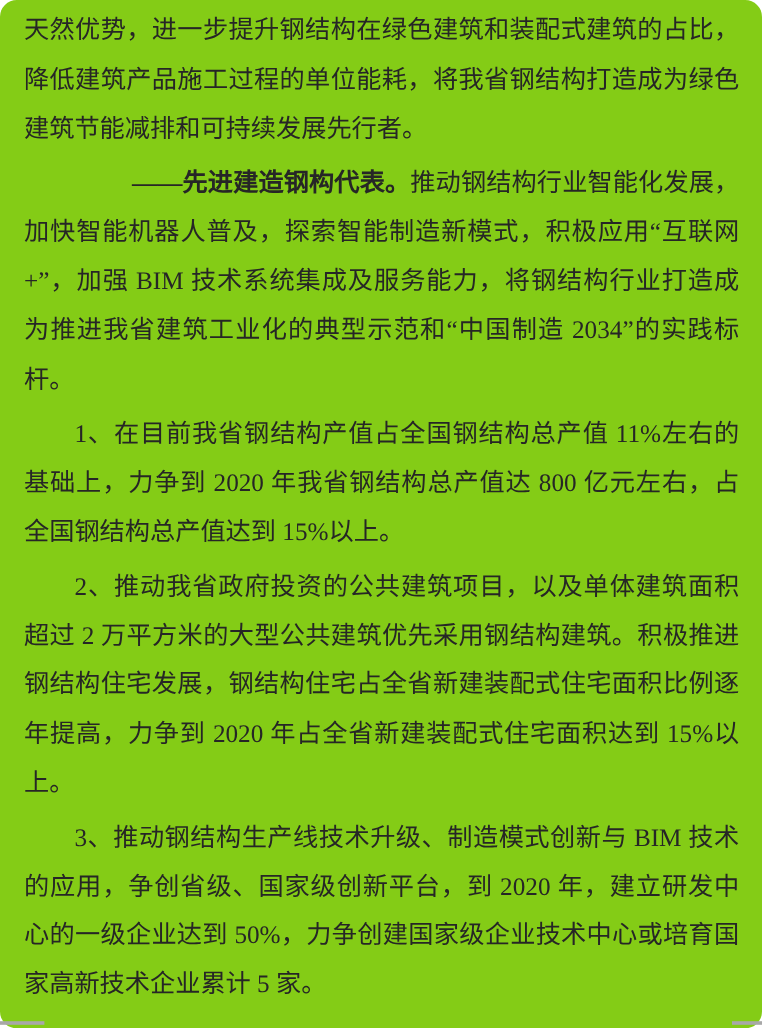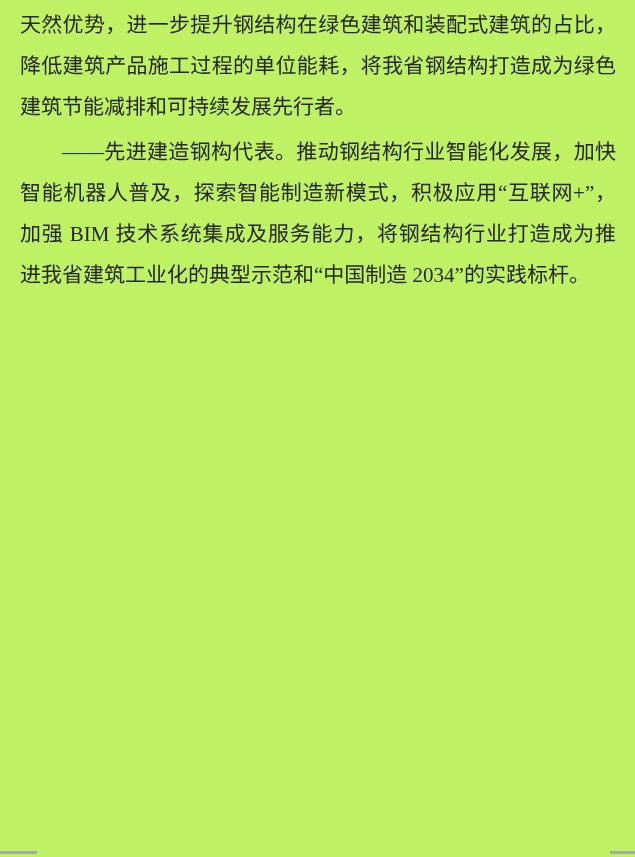--- a/index.html
+++ b/index.html
@@ -12,39 +12,41 @@
     height: 857px;
     overflow: hidden;
     position: relative;
   }
   .page {
     position: relative;
     box-sizing: border-box;
     width: 635px;
     height: 857px;
     padding: 5px 19px 0 20px;
-    background: #bef264;
+    background: #84cc16;
     font-family: "Liberation Serif", "DejaVu Serif", serif;
     font-size: 21px;
     line-height: 40.8px;
     color: #262626;
     text-align: justify;
+    border-radius: 14px;
   }
   .para {
     margin: 0 0 5px 0;
     text-indent: 2em;
   }
   .para.no-indent {
     text-indent: 0;
   }
   .para.heading {
     font-weight: bold;
   }
   .lead-bold {
-    font-weight: normal;
+    font-weight: bold;
+    margin-left: 48px;
   }
   .page-break-edge {
     position: absolute;
     bottom: 3px;
     height: 3px;
     background: #a8a8a8;
   }
   .page-break-edge.left {
     left: 0;
     width: 37px;
@@ -57,19 +59,22 @@
 </head>
 <body>
 
 <div class="page">
 
   <p class="para no-indent">天然优势，进一步提升钢结构在绿色建筑和装配式建筑的占比，降低建筑产品施工过程的单位能耗，将我省钢结构打造成为绿色建筑节能减排和可持续发展先行者。</p>
 
   <p class="para"><span class="lead-bold">——先进建造钢构代表。</span><span>推动钢结构行业智能化发展，加快智能机器人普及，探索智能制造新模式，积极应用“互联网+”，加强 BIM 技术系统集成及服务能力，将钢结构行业打造成为推进我省建筑工业化的典型示范和“中国制造 2034”的实践标杆。</span></p>
 
 
+  <p class="para">1、在目前我省钢结构产值占全国钢结构总产值 11%左右的基础上，力争到 2020 年我省钢结构总产值达 800 亿元左右，占全国钢结构总产值达到 15%以上。</p>
 
+  <p class="para">2、推动我省政府投资的公共建筑项目，以及单体建筑面积超过 2 万平方米的大型公共建筑优先采用钢结构建筑。积极推进钢结构住宅发展，钢结构住宅占全省新建装配式住宅面积比例逐年提高，力争到 2020 年占全省新建装配式住宅面积达到 15%以上。</p>
 
+  <p class="para">3、推动钢结构生产线技术升级、制造模式创新与 BIM 技术的应用，争创省级、国家级创新平台，到 2020 年，建立研发中心的一级企业达到 50%，力争创建国家级企业技术中心或培育国家高新技术企业累计 5 家。</p>
 
   <span class="page-break-edge left"></span>
   <span class="page-break-edge right"></span>
 
 </div>
 
 </body></html>

